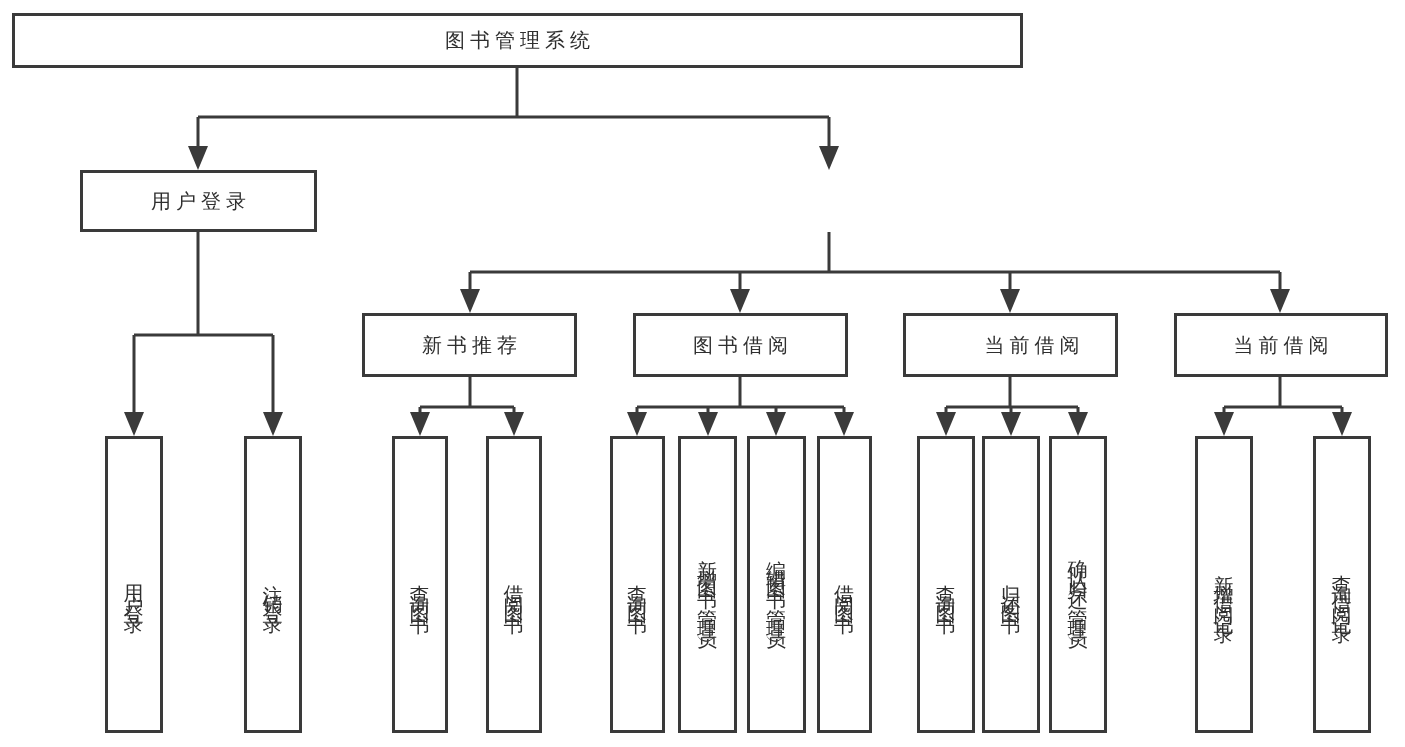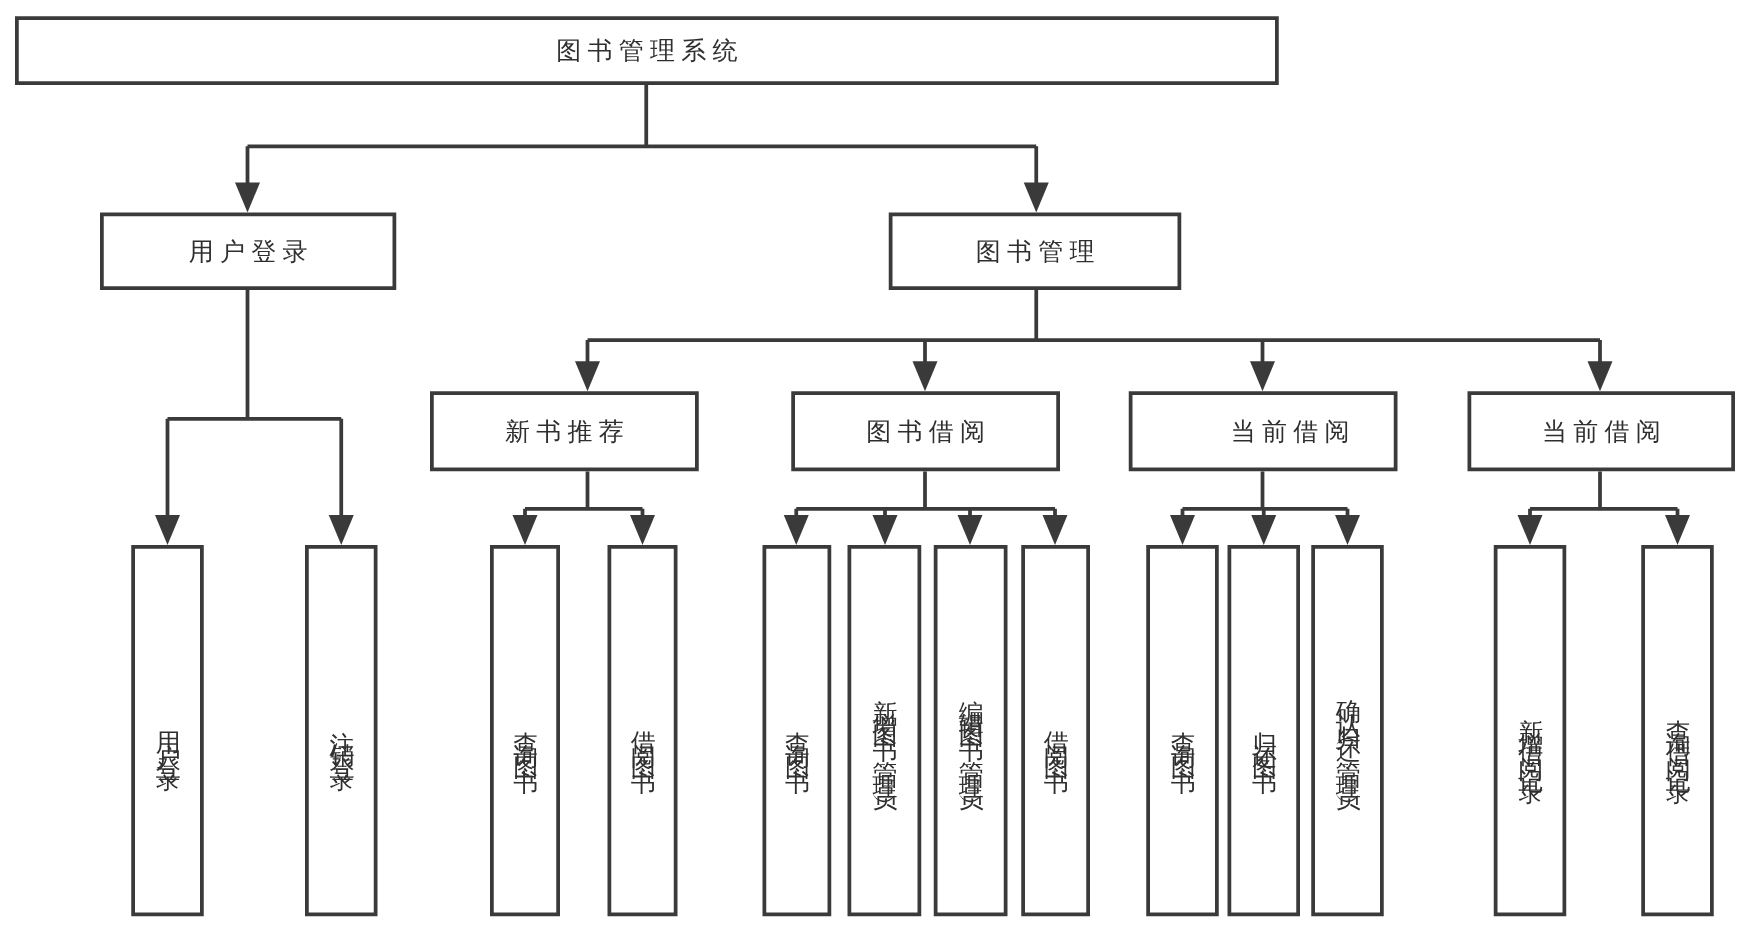--- a/index.html
+++ b/index.html
@@ -49,21 +49,21 @@
     letter-spacing: 1px;
     color: var(--watermark-color);
     z-index: 10;
     white-space: nowrap;
   }
 
   
   #n-root            { left: 12px;   top: 13px;  width: 1011px; height: 55px; }
   #n-user-login      { left: 80px;   top: 170px; width: 237px;  height: 62px; }
   #n-book-mgmt       { left: 711px;  top: 170px; width: 234px;  height: 62px; }
-  #n-new-book        { left: 344px;  top: 313px; width: 215px;  height: 64px; }
+  #n-new-book        { left: 362px;  top: 313px; width: 215px;  height: 64px; }
   #n-book-borrow     { left: 633px;  top: 313px; width: 215px;  height: 64px; }
   #n-current-borrow  { left: 903px;  top: 313px; width: 215px;  height: 64px; padding-left: 43px; }
   #n-borrow-record   { left: 1174px; top: 313px; width: 214px;  height: 64px; }
   .leaf              { top: 436px; height: 297px; }
   #l-user-login      { left: 105px;  width: 58px; }
   #l-logout          { left: 244px;  width: 58px; }
   #l-query-book-1    { left: 392px;  width: 56px; }
   #l-borrow-book-1   { left: 486px;  width: 56px; }
   #l-query-book-2    { left: 610px;  width: 55px; }
   #l-add-book        { left: 678px;  width: 59px; }
@@ -112,21 +112,20 @@
       <polygon points="1001,412 1021,412 1011,436"></polygon>
       <polygon points="1068,412 1088,412 1078,436"></polygon>
       <polygon points="1214,412 1234,412 1224,436"></polygon>
       <polygon points="1332,412 1352,412 1342,436"></polygon>
     </g>
   </svg>
 
   <div class="node h-node" id="n-root">图书管理系统</div>
 
   <div class="node h-node" id="n-user-login">用户登录</div>
-  <div class="node h-node" id="n-book-mgmt">图书管理</div>
 
   <div class="node h-node" id="n-new-book">新书推荐</div>
   <div class="node h-node" id="n-book-borrow">图书借阅</div>
   <div class="node h-node" id="n-current-borrow">当前借阅</div>
   <div class="node h-node" id="n-borrow-record">当前借阅</div>
 
   <div class="node v-node leaf" id="l-user-login">用户登录</div>
   <div class="node v-node leaf" id="l-logout">注销登录</div>
 
   <div class="node v-node leaf" id="l-query-book-1">查询图书</div>

